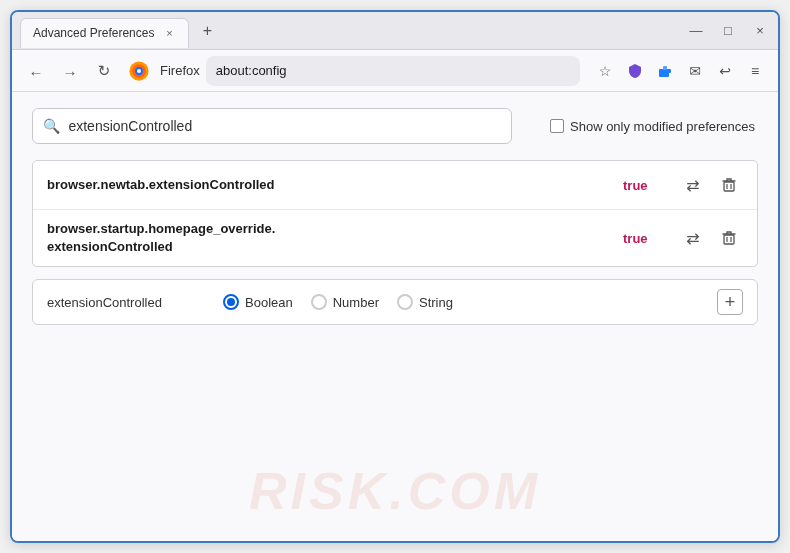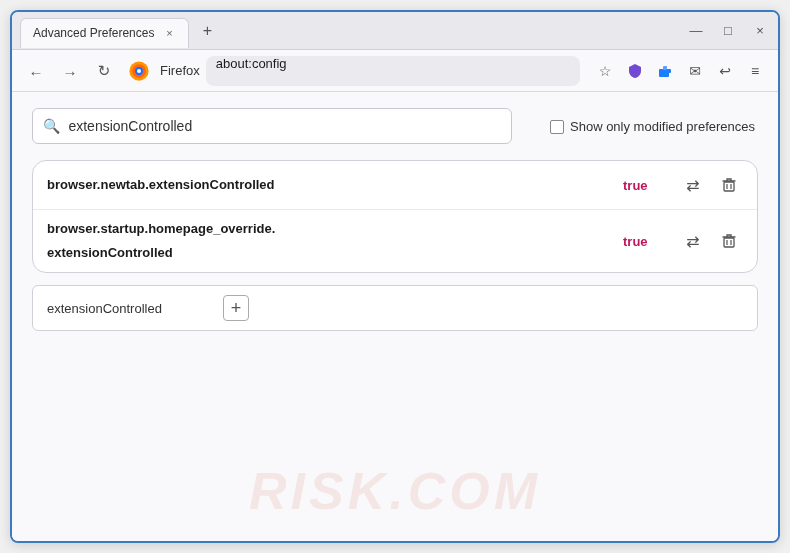--- a/index.html
+++ b/index.html
@@ -121,20 +121,21 @@
       height: 22px;
       margin: 0 4px;
     }
 
     .url-bar {
       flex: 1;
       background: #ebebef;
       border-radius: 8px;
       height: 30px;
       display: flex;
+      align-items: center;
       padding: 0 10px;
       font-size: 13px;
       color: #333;
       gap: 6px;
     }
 
     .url-text {
       font-size: 13px;
       color: #1a1a1a;
     }
@@ -211,41 +212,41 @@
       border: none;
       outline: none;
       background: transparent;
       font-size: 14px;
       color: #333;
       width: 100%;
     }
 
     .show-modified {
       display: flex;
-      align-items: flex-end;
+      align-items: center;
       gap: 6px;
       font-size: 13px;
       color: #333;
       white-space: nowrap;
       padding-left: 24px;
     }
 
     .checkbox {
       width: 14px;
       height: 14px;
       border: 1.5px solid #888;
       background: #fff;
       border-radius: 2px;
       cursor: pointer;
     }
 
     
     .results-table {
       border: 1px solid #d0d0d8;
-      border-radius: 14px;
+      border-radius: 5px;
       background: #fff;
       margin-bottom: 12px;
       overflow: hidden;
     }
 
     .result-row {
       display: flex;
       align-items: center;
       padding: 10px 14px;
       border-bottom: 1px solid #e8e8ee;
@@ -448,38 +449,52 @@
             <svg width="16" height="16" viewBox="0 0 16 16" fill="none">
               <rect x="3" y="5" width="10" height="9" rx="1" stroke="#555" stroke-width="1.3" fill="none"></rect>
               <path d="M6 7v5M10 7v5" stroke="#555" stroke-width="1.2"></path>
               <path d="M2 4h12M6 4V2h4v2" stroke="#555" stroke-width="1.3" stroke-linecap="round"></path>
             </svg>
           </button>
         </div>
       </div>
 
       <div class="result-row">
-        <span class="pref-name" style="display:flex;flex-direction:column;gap:6px;">
+        <span class="pref-name" style="display:flex;flex-direction:column;">
           <span>browser.startup.homepage_override.</span>
           <span>extensionControlled</span>
         </span>
         <span class="pref-value">true</span>
         <div class="row-actions">
           <button class="action-btn" title="Toggle">⇄</button>
           <button class="action-btn" title="Delete">
             <svg width="16" height="16" viewBox="0 0 16 16" fill="none">
               <rect x="3" y="5" width="10" height="9" rx="1" stroke="#555" stroke-width="1.3" fill="none"></rect>
               <path d="M6 7v5M10 7v5" stroke="#555" stroke-width="1.2"></path>
               <path d="M2 4h12M6 4V2h4v2" stroke="#555" stroke-width="1.3" stroke-linecap="round"></path>
             </svg>
           </button>
         </div>
       </div>
 
     </div>
 
     <div class="add-pref-row">
       <span class="add-pref-name">extensionControlled</span>
+      <div class="radio-group">
+        <label class="radio-option">
+          <div class="radio-circle selected"></div>
+          <span>Boolean</span>
+        </label>
+        <label class="radio-option">
+          <div class="radio-circle"></div>
+          <span>Number</span>
+        </label>
+        <label class="radio-option">
+          <div class="radio-circle"></div>
+          <span>String</span>
+        </label>
+      </div>
       <div class="add-btn">+</div>
     </div>
 
   </div>
 </div>
 
 </body></html>

